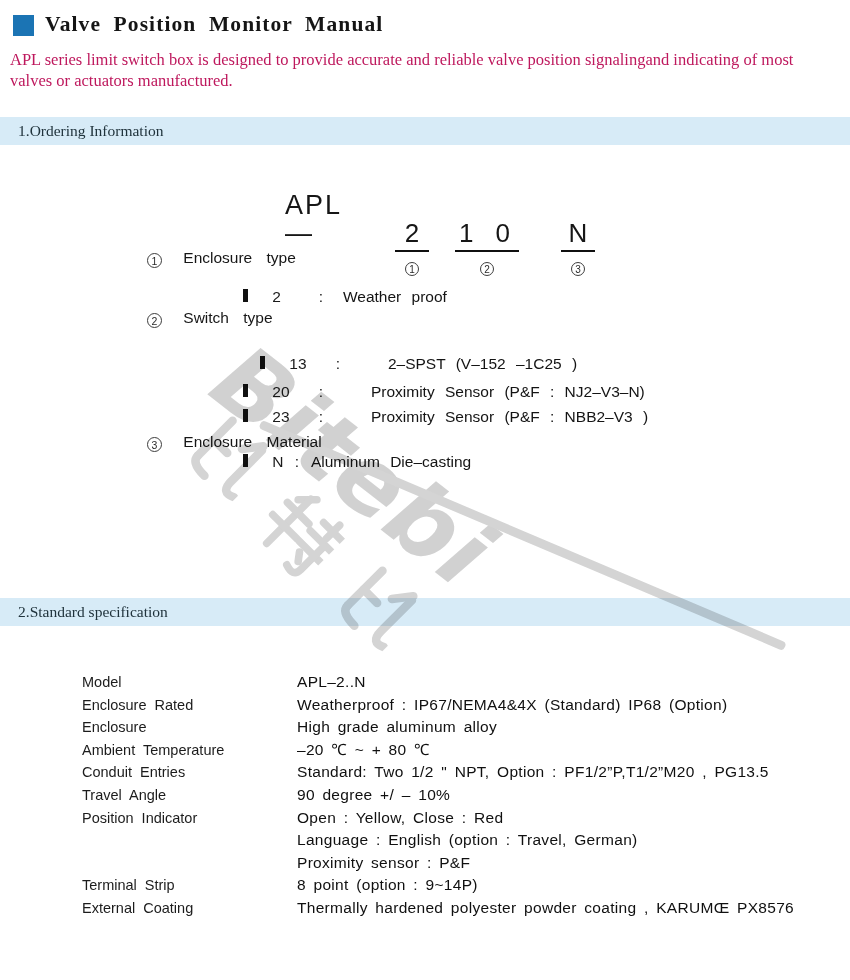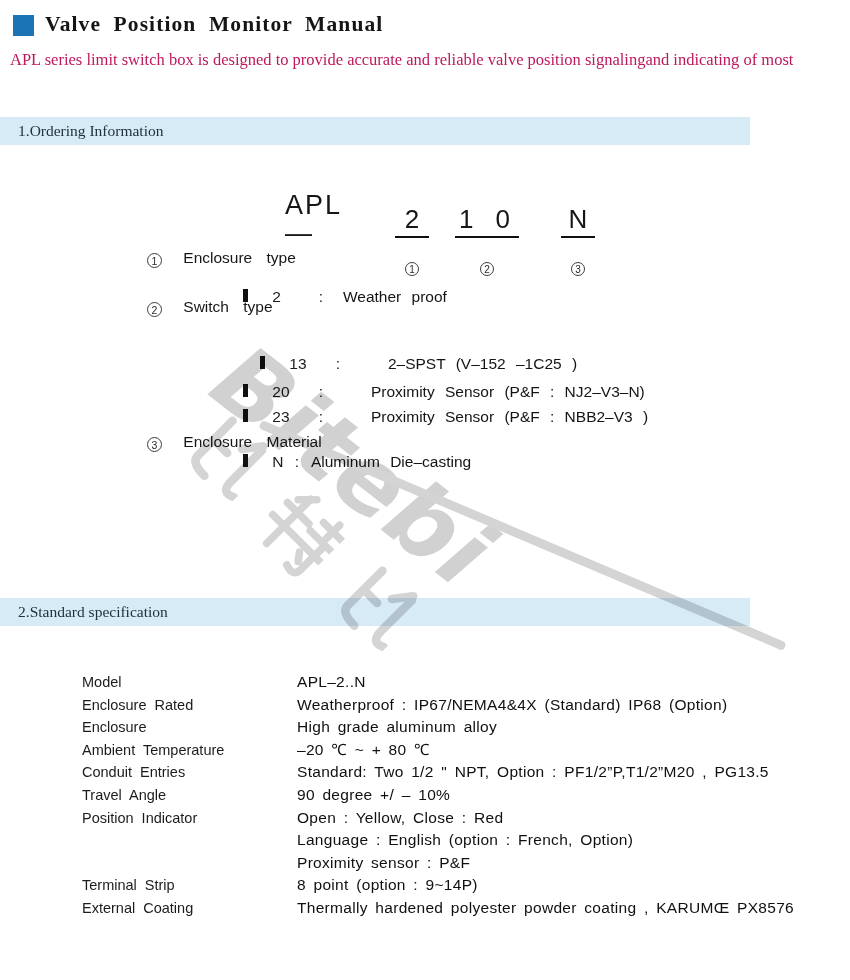--- a/index.html
+++ b/index.html
@@ -10,29 +10,29 @@
   .title-row { position:absolute; top:12px; left:13px; display:flex; align-items:center; }
   .title-square { width:21px; height:21px; background:#1b74b4; margin-right:11px; margin-top:2px; }
   .doc-title { font-family:"Liberation Serif", serif; font-weight:bold; font-size:21.5px;
                letter-spacing:1.1px; word-spacing:6px; color:#151515; }
 
   
   .intro { position:absolute; top:50px; left:10px; width:836px;
            font-family:"Liberation Serif", serif; font-size:16.5px; line-height:20.5px; color:#be185d; }
 
   
-  .band { position:absolute; left:0; width:750px; height:28px; background:#d7ebf7;
+  .band { position:absolute; left:0; width:850px; height:28px; background:#d7ebf7;
           font-family:"Liberation Serif", serif; font-size:15.5px; line-height:28px;
           color:#20333c; padding-left:18px; }
   .band-1 { top:117px; }
   .band-2 { top:598px; }
 
   
   .code-block { position:absolute; top:190px; left:285px; }
-  .code-line { display:flex; align-items:center; font-size:26px; color:#161616; }
+  .code-line { display:flex; align-items:flex-end; font-size:26px; color:#161616; }
   .code-prefix { display:inline-block; width:86px; font-size:27px; letter-spacing:2px; }
   .code-dash { position:relative; top:-3px; }
   .code-grp { display:inline-block; text-align:center; border-bottom:2.5px solid #101010; padding-bottom:1px; }
   .grp-1 { width:34px; margin-left:24px; }
   .grp-2 { width:64px; margin-left:26px; letter-spacing:5px; word-spacing:5px; }
   .grp-3 { width:34px; margin-left:42px; }
   .code-marks { margin-top:7px; display:flex; }
   .mark-spacer { width:110px; }
   .mark-cell { text-align:center; }
   .mc-1 { width:34px; } .mc-2 { width:64px; margin-left:26px; } .mc-3 { width:34px; margin-left:42px; }
@@ -47,21 +47,21 @@
   .ol-head { padding-left:147px; }
   .ol-head .circ { margin-right:17px; vertical-align:-2px; }
   .ol-head-label { word-spacing:10px; color:#161616; }
   .ol-opt { padding-left:243px; }
   .bullet { display:inline-block; width:5px; height:13px; background:#111; margin-right:20px; }
   .opt-key { display:inline-block; width:42px; }
   .opt-key-narrow { display:inline-block; width:18px; }
   .opt-colon { display:inline-block; width:8px; }
   .opt-val { word-spacing:6px; color:#141414; }
   .ml-s1 { margin-left:12px; } .ml-s2 { margin-left:40px; } .ml-s3 { margin-left:4px; }
-  .r1 { top:1px; } .r2 { top:40px; } .r3 { top:50px; } .r4 { top:84px; } .r5 { top:107px;margin-left:17px; }
+  .r1 { top:1px; } .r2 { top:40px; } .r3 { top:61px; } .r4 { top:84px; } .r5 { top:107px;margin-left:17px; }
   .r6 { top:135px; } .r7 { top:160px; } .r8 { top:185px; } .r9 { top:205px; }
 
   
   .spec { position:absolute; top:671px; left:0; width:850px; }
   .spec-row { display:flex; height:22.6px; line-height:22.6px; }
   .spec-label { padding-left:82px; width:297px; font-size:14.5px; word-spacing:4px; color:#1c1c1c; }
   .spec-value { flex:1; font-size:15.5px; letter-spacing:0.3px; word-spacing:3px; color:#101010; }
 
   
   .watermark { position:absolute; inset:0; pointer-events:none; mix-blend-mode:multiply; opacity:0.8; z-index:9; }
@@ -81,20 +81,21 @@
 
 <div class="content">
 
   <div class="title-row">
     <span class="title-square"></span>
     <span class="doc-title">Valve Position Monitor Manual</span>
   </div>
 
   <div class="intro">
     <div>APL series limit switch box is designed to provide accurate and reliable valve position signalingand indicating of most</div>
+    <div>valves or actuators manufactured.</div>
   </div>
 
   <div class="band band-1">1.Ordering Information</div>
 
   <div class="code-block">
     <div class="code-line">
       <span class="code-prefix"><span>APL</span><span class="code-dash">—</span></span>
       <span class="code-grp grp-1">2</span>
       <span class="code-grp grp-2">1 0</span>
       <span class="code-grp grp-3">N</span>
@@ -187,21 +188,21 @@
     <div class="spec-row">
       <span class="spec-label">Travel Angle</span>
       <span class="spec-value">90 degree +/ – 10%</span>
     </div>
     <div class="spec-row">
       <span class="spec-label">Position Indicator</span>
       <span class="spec-value">Open : Yellow, Close : Red</span>
     </div>
     <div class="spec-row">
       <span class="spec-label"></span>
-      <span class="spec-value">Language : English (option : French, Option)</span>
+      <span class="spec-value">Language : English (option : Travel, German)</span>
     </div>
     <div class="spec-row">
       <span class="spec-label"></span>
       <span class="spec-value">Proximity sensor : P&amp;F</span>
     </div>
     <div class="spec-row">
       <span class="spec-label">Terminal Strip</span>
       <span class="spec-value">8 point (option : 9~14P)</span>
     </div>
     <div class="spec-row">

